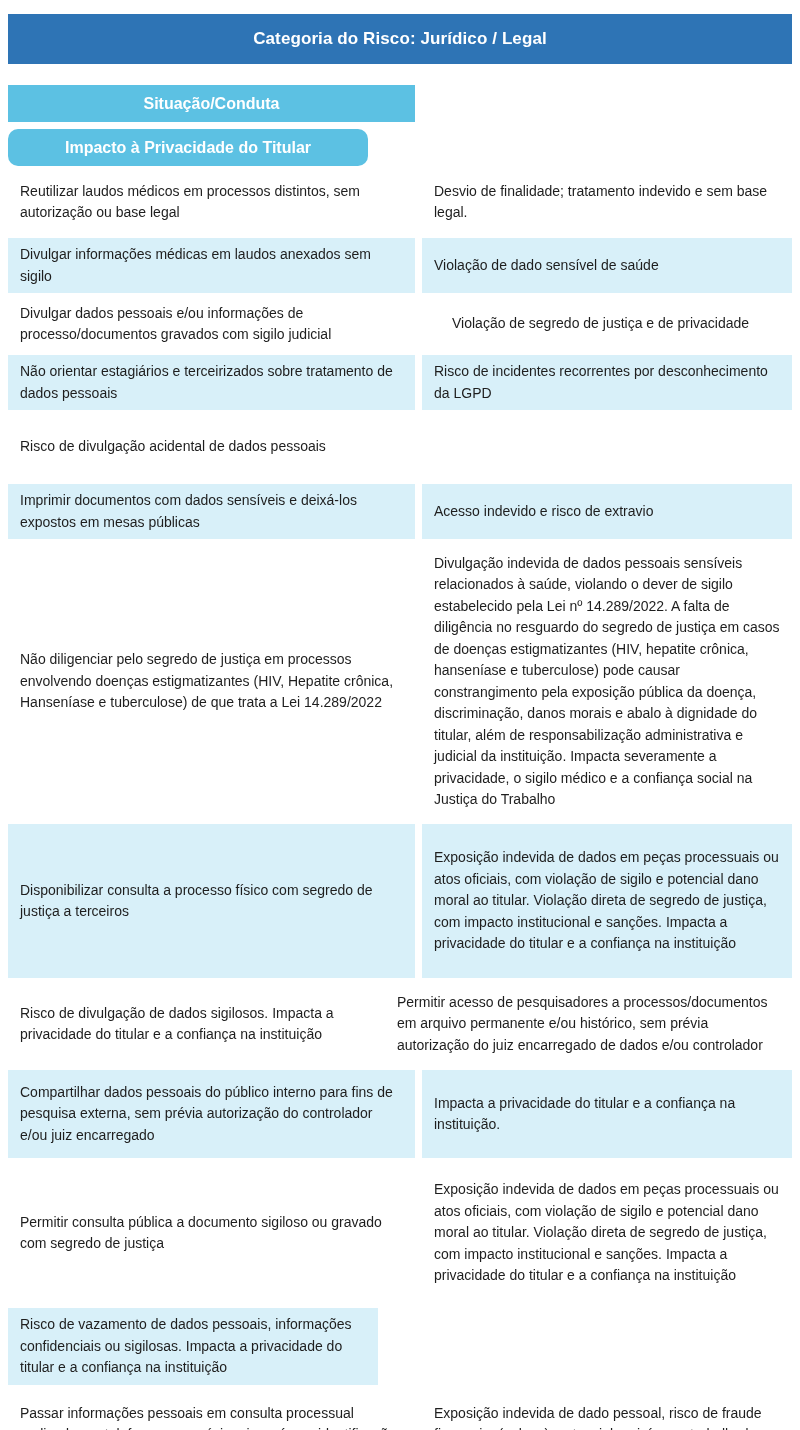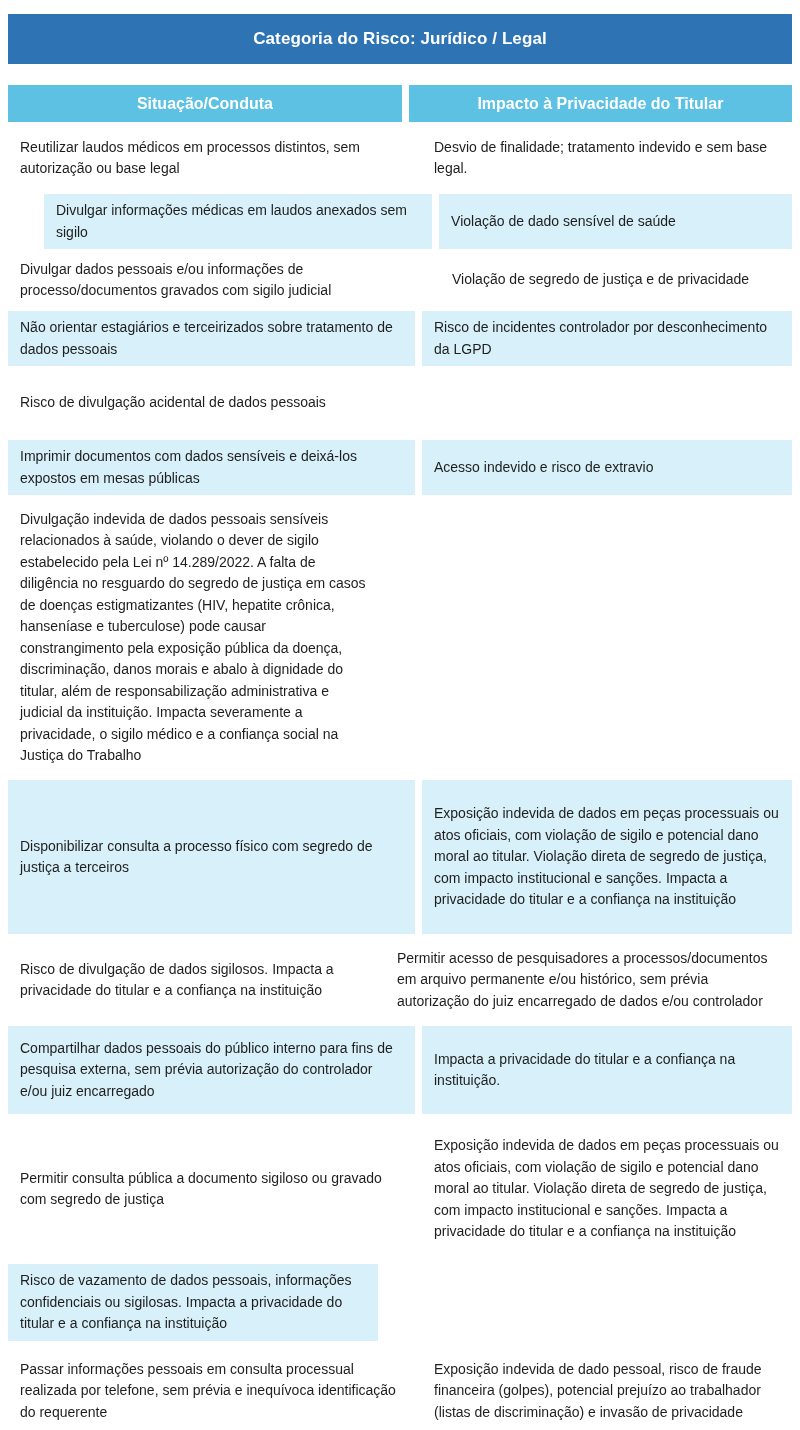--- a/index.html
+++ b/index.html
@@ -23,52 +23,53 @@
   }
   .title-bar span{
     color:#ffffff;
     font-weight:bold;
     font-size:17px;
     letter-spacing:.1px;
   }
   .header-row{
     display:flex;
     gap:7px;
+    flex-direction:column;
   }
   .hcell{
     height:37px;
     background:var(--header-bg,#5CC1E3);
     color:#ffffff;
     font-weight:bold;
     font-size:16px;
     display:flex;
     align-items:center;
     justify-content:center;
     box-sizing:border-box;
   }
   .hcell.left{width:407px;}
-  .hcell.right{width:396px;}
+  .hcell.right{width:360px;border-radius:10px;}
   .row{
     display:flex;
     gap:7px;
   }
   .cell{
     box-sizing:border-box;
     display:flex;
     align-items:center;
     padding:6px 12px;
     font-size:14px;
     line-height:21.5px;
   }
   .cell.left{width:407px;}
   .cell.right{width:370px;}
   .row.alt .cell{background:var(--alt-bg,#D8F0F9);}
   
   #rows .row:nth-child(1){min-height:72px;}
-  #rows .row:nth-child(2){min-height:49px;margin-left:36px;}
+  #rows .row:nth-child(2){min-height:49px;}
   #rows .row:nth-child(3){min-height:62px;gap:45px;}
   #rows .row:nth-child(4){min-height:52px;}
   #rows .row:nth-child(5){min-height:74px;}
   #rows .row:nth-child(6){min-height:53px;}
   #rows .row:nth-child(7){min-height:285px;}
   #rows .row:nth-child(8){min-height:154px;}
   #rows .row:nth-child(9){min-height:92px;}
   #rows .row:nth-child(10){min-height:88px;}
   #rows .row:nth-child(11){min-height:150px;}
   #rows .row:nth-child(12){min-height:76px;}
@@ -115,40 +116,43 @@
     <div class="cell right">
       <span class="txt">Violação de segredo de justiça e de privacidade</span>
     </div>
   </div>
 
   <div class="row alt">
     <div class="cell left">
       <span class="txt">Não orientar estagiários e terceirizados sobre tratamento de dados pessoais</span>
     </div>
     <div class="cell right">
-      <span class="txt">Risco de incidentes controlador por desconhecimento da LGPD</span>
+      <span class="txt">Risco de incidentes recorrentes por desconhecimento da LGPD</span>
     </div>
   </div>
 
   <div class="row">
     <div class="cell right">
       <span class="txt">Risco de divulgação acidental de dados pessoais</span>
     </div>
   </div>
 
   <div class="row alt">
     <div class="cell left">
       <span class="txt">Imprimir documentos com dados sensíveis e deixá-los expostos em mesas públicas</span>
     </div>
     <div class="cell right">
       <span class="txt">Acesso indevido e risco de extravio</span>
     </div>
   </div>
 
   <div class="row">
+    <div class="cell left">
+      <span class="txt">Não diligenciar pelo segredo de justiça em processos envolvendo doenças estigmatizantes (HIV, Hepatite crônica, Hanseníase e tuberculose) de que trata a Lei 14.289/2022</span>
+    </div>
     <div class="cell right">
       <span class="txt">Divulgação indevida de dados pessoais sensíveis relacionados à saúde, violando o dever de sigilo estabelecido pela Lei nº 14.289/2022. A falta de diligência no resguardo do segredo de justiça em casos de doenças estigmatizantes (HIV, hepatite crônica, hanseníase e tuberculose) pode causar constrangimento pela exposição pública da doença, discriminação, danos morais e abalo à dignidade do titular, além de responsabilização administrativa e judicial da instituição. Impacta severamente a privacidade, o sigilo médico e a confiança social na Justiça do Trabalho</span>
     </div>
   </div>
 
   <div class="row alt">
     <div class="cell left">
       <span class="txt">Disponibilizar consulta a processo físico com segredo de justiça a terceiros</span>
     </div>
     <div class="cell right">

